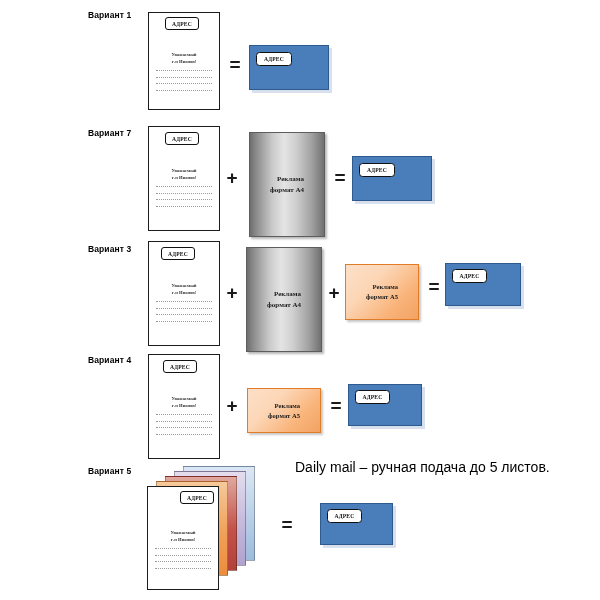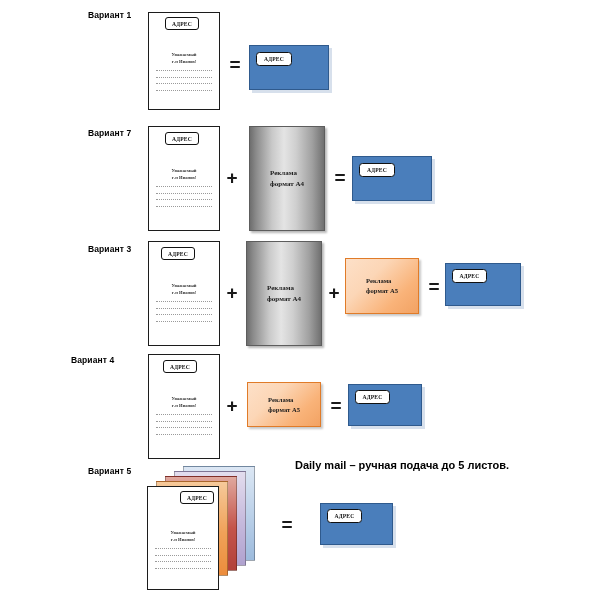--- a/index.html
+++ b/index.html
@@ -90,26 +90,27 @@
     margin-bottom: 5.5px;
   }
 
   
   .advert {
     position: absolute;
     box-sizing: border-box;
     display: flex;
     align-items: center;
     justify-content: center;
-    text-align: left;
+    text-align: right;
     font-family: "Liberation Serif", serif;
     font-weight: bold;
     color: #1b1b1b;
     line-height: 1.5;
     white-space: pre-line;
+    margin-top: 6px;
   }
   .advert-a4 {
     background: linear-gradient(to right,
         #6e6e6e 0%, #8a8a8a 8%, #c9c9c9 30%,
         #e4e4e4 46%, #cfcfcf 62%, #a0a0a0 84%, #707070 100%);
     border: 1px solid #5d5d5d;
     box-shadow: 2px 2px 2px rgba(0,0,0,0.28);
   }
   .advert-a5 {
     background: linear-gradient(135deg,
@@ -162,22 +163,22 @@
     border: 1px solid rgba(0,0,0,0.28);
   }
   .sheet-blue   { background: linear-gradient(to bottom, #dce7f4 0%, #b9cfe8 55%, #9dbbdd 100%); }
   .sheet-purple { background: linear-gradient(to bottom, #e3ddee 0%, #c5b9dc 55%, #b0a2cf 100%); }
   .sheet-red    { background: linear-gradient(to bottom, #e0a89f 0%, #c4544a 55%, #b2413a 100%); }
   .sheet-orange { background: linear-gradient(to bottom, #f6c99a 0%, #f0a158 55%, #ec8c3c 100%); }
 
   .caption {
     position: absolute;
     font-family: "Liberation Sans", sans-serif;
-    font-size: 11px;
-    font-weight: bold;
+    font-size: 14px;
+    font-weight: normal;
     color: #000000;
     white-space: nowrap;
   }
 </style>
 </head>
 <body>
 
 <div id="page">
 
   <div class="variant-row" style="top:0;height:118px;">
@@ -268,21 +269,21 @@
     <div class="envelope-wrap" style="left:445px;top:30px;width:76px;height:43px;">
       <div class="envelope-shadow"></div>
       <div class="envelope">
         <div class="env-addr" style="left:6px;top:5px;width:35px;height:14px;font-size:5.6px;">АДРЕС</div>
       </div>
     </div>
   </div>
 
   <div class="variant-row" style="top:346px;height:112px;">
 
-    <div class="variant-label" style="left:71px;top:9px;">Вариант 4</div>
+    <div class="variant-label" style="left:88px;top:9px;">Вариант 4</div>
 
     <div class="letter" style="left:148px;top:8px;width:72px;height:105px;">
       <div class="letter-addr" style="left:14px;top:5px;width:34px;height:13px;font-size:5.6px;">АДРЕС</div>
       <div class="letter-greeting" style="top:40px;">Уважаемый
 г-н Иванов!</div>
       <div class="letter-rules" style="top:59px;padding:0 7px;">
         <div class="rule"></div>
         <div class="rule"></div>
         <div class="rule"></div>
         <div class="rule"></div>

